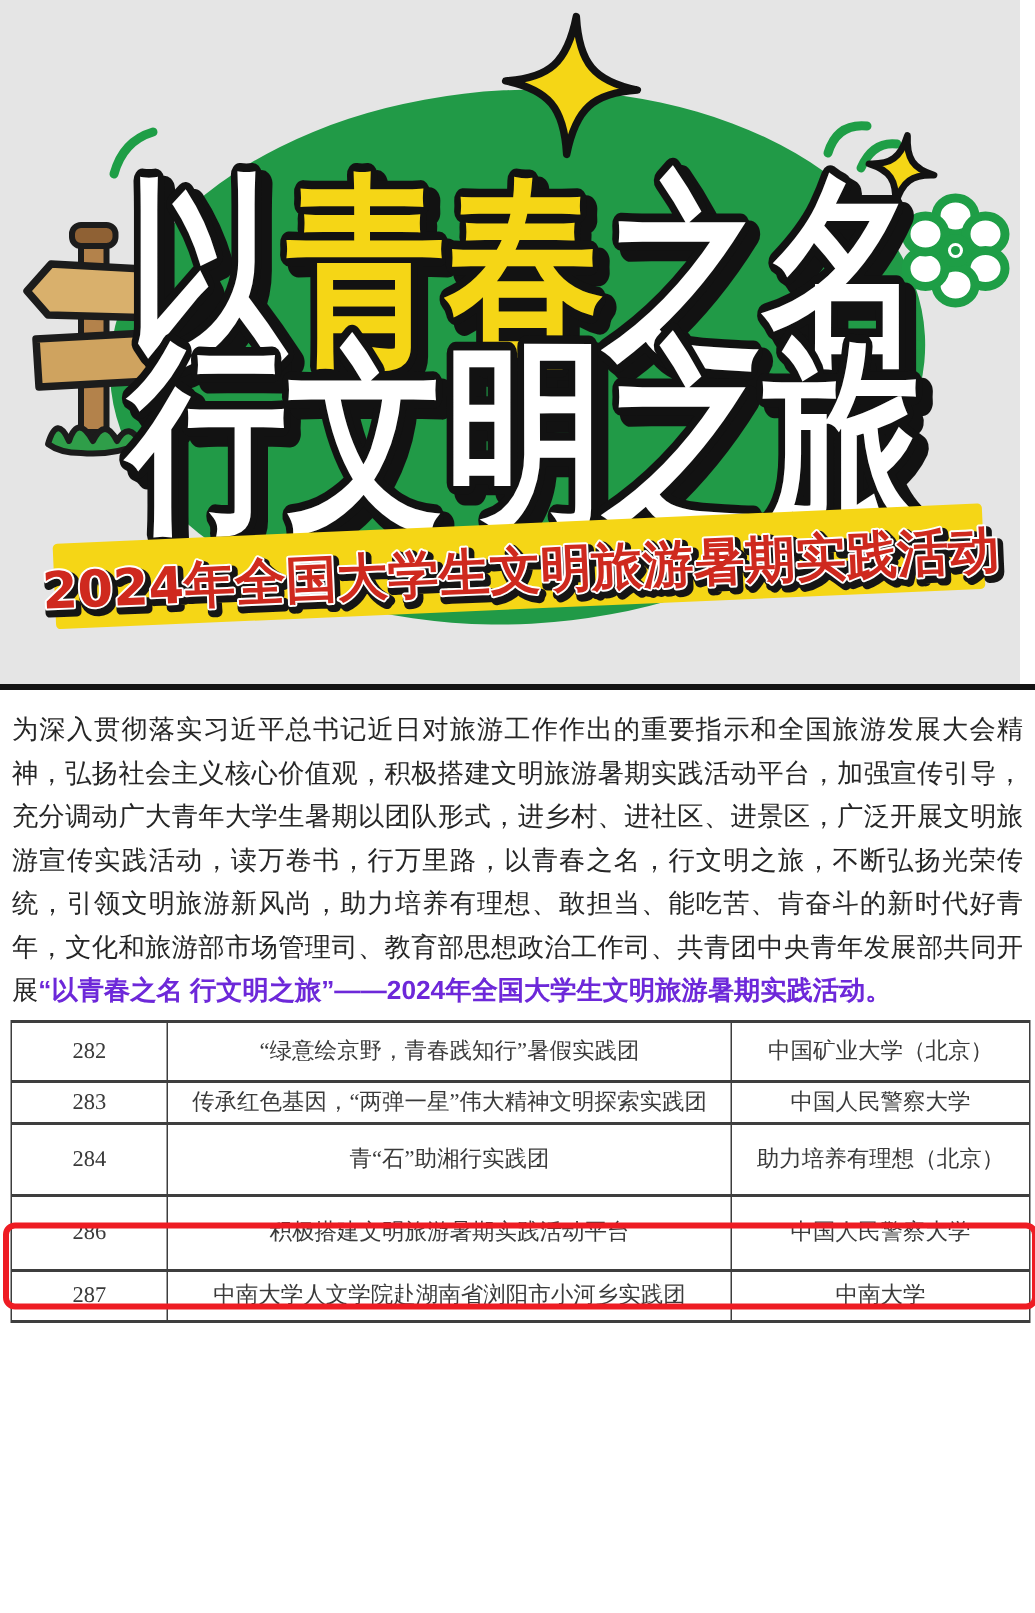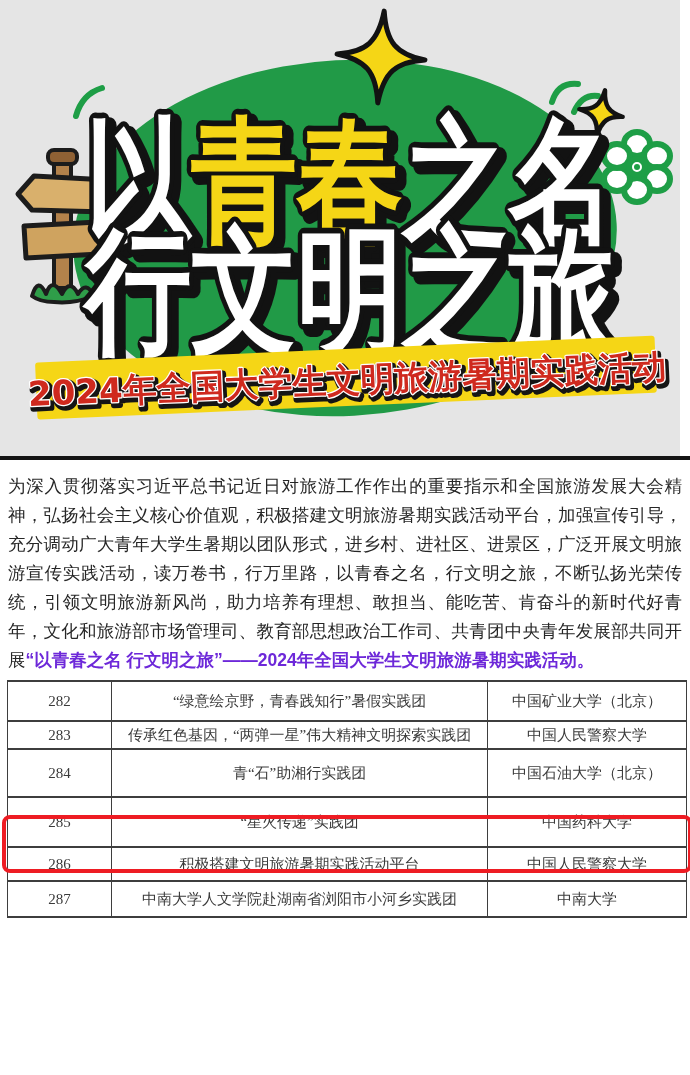--- a/index.html
+++ b/index.html
@@ -151,26 +151,21 @@
         <td class="c-uni">中国矿业大学（北京）</td>
       </tr>
       <tr>
         <td class="c-no">283</td>
         <td class="c-team">传承红色基因，“两弹一星”伟大精神文明探索实践团</td>
         <td class="c-uni">中国人民警察大学</td>
       </tr>
       <tr>
         <td class="c-no">284</td>
         <td class="c-team">青“石”助湘行实践团</td>
-        <td class="c-uni">中国石油大学（北京）</td>
-      </tr>
-      <tr>
-        <td class="c-no">285</td>
-        <td class="c-team">“星火传递”实践团</td>
-        <td class="c-uni">中国药科大学</td>
+        <td class="c-uni">助力培养有理想（北京）</td>
       </tr>
       <tr>
         <td class="c-no">286</td>
         <td class="c-team">积极搭建文明旅游暑期实践活动平台</td>
         <td class="c-uni">中国人民警察大学</td>
       </tr>
       <tr>
         <td class="c-no">287</td>
         <td class="c-team">中南大学人文学院赴湖南省浏阳市小河乡实践团</td>
         <td class="c-uni">中南大学</td>

